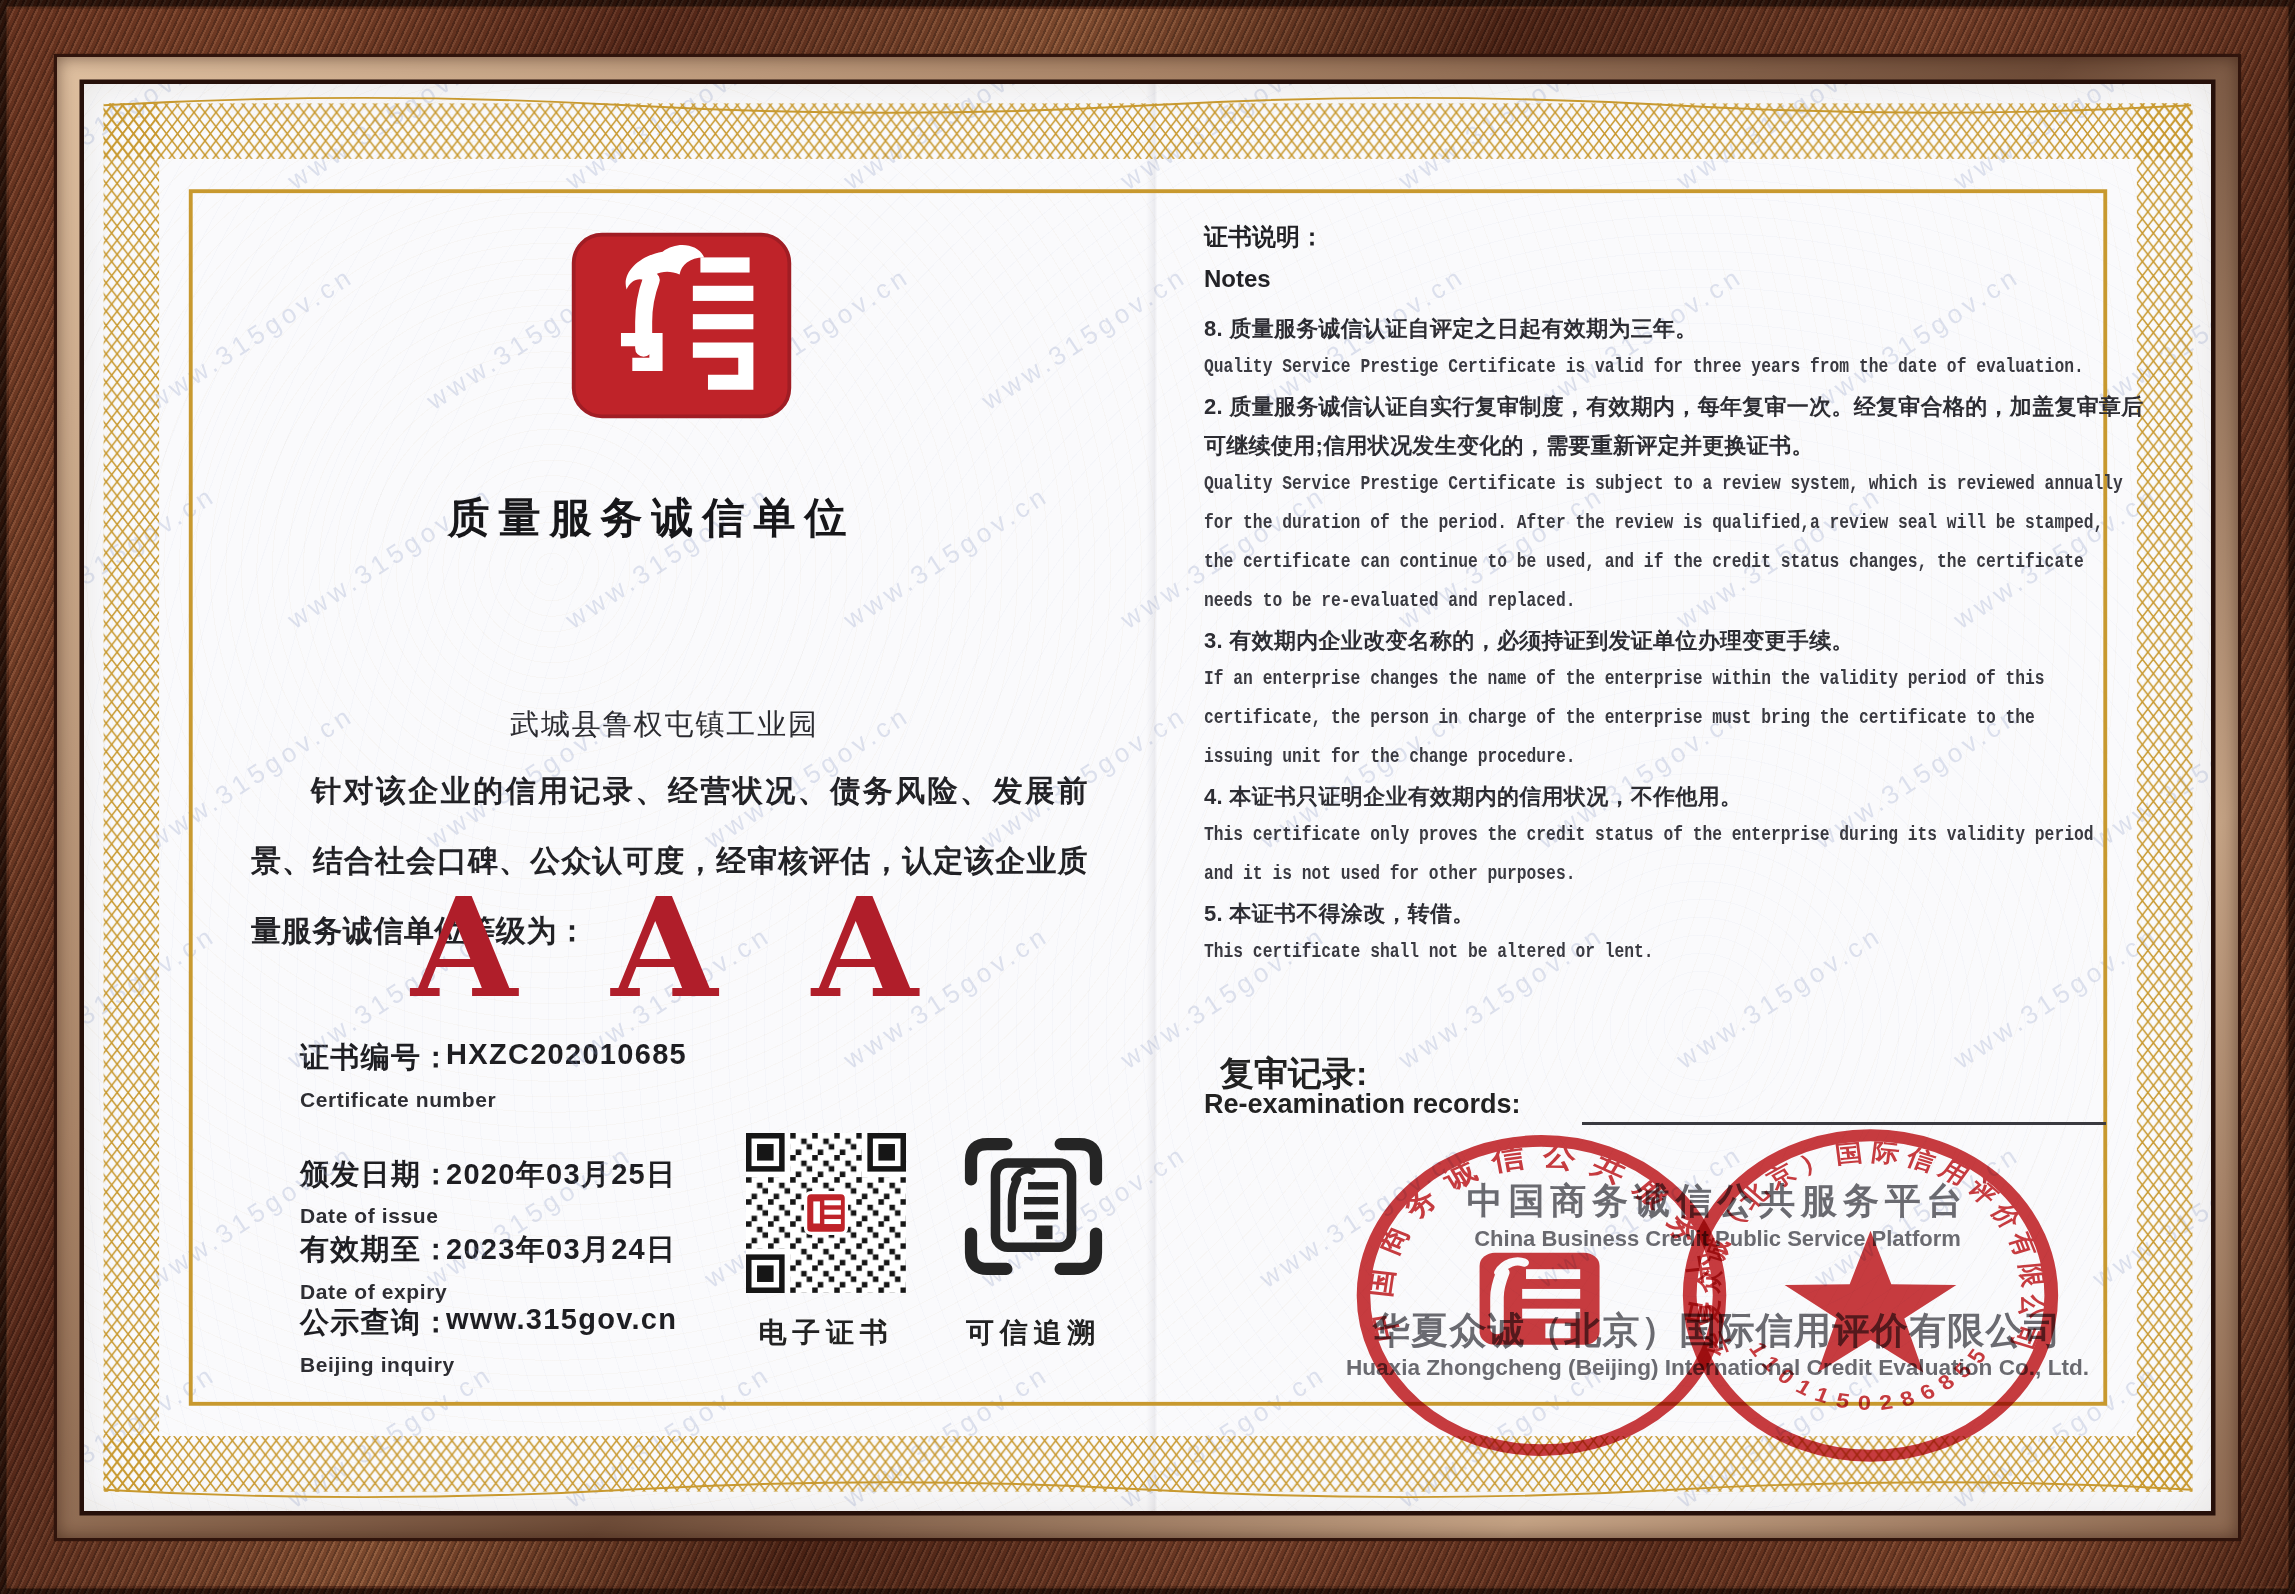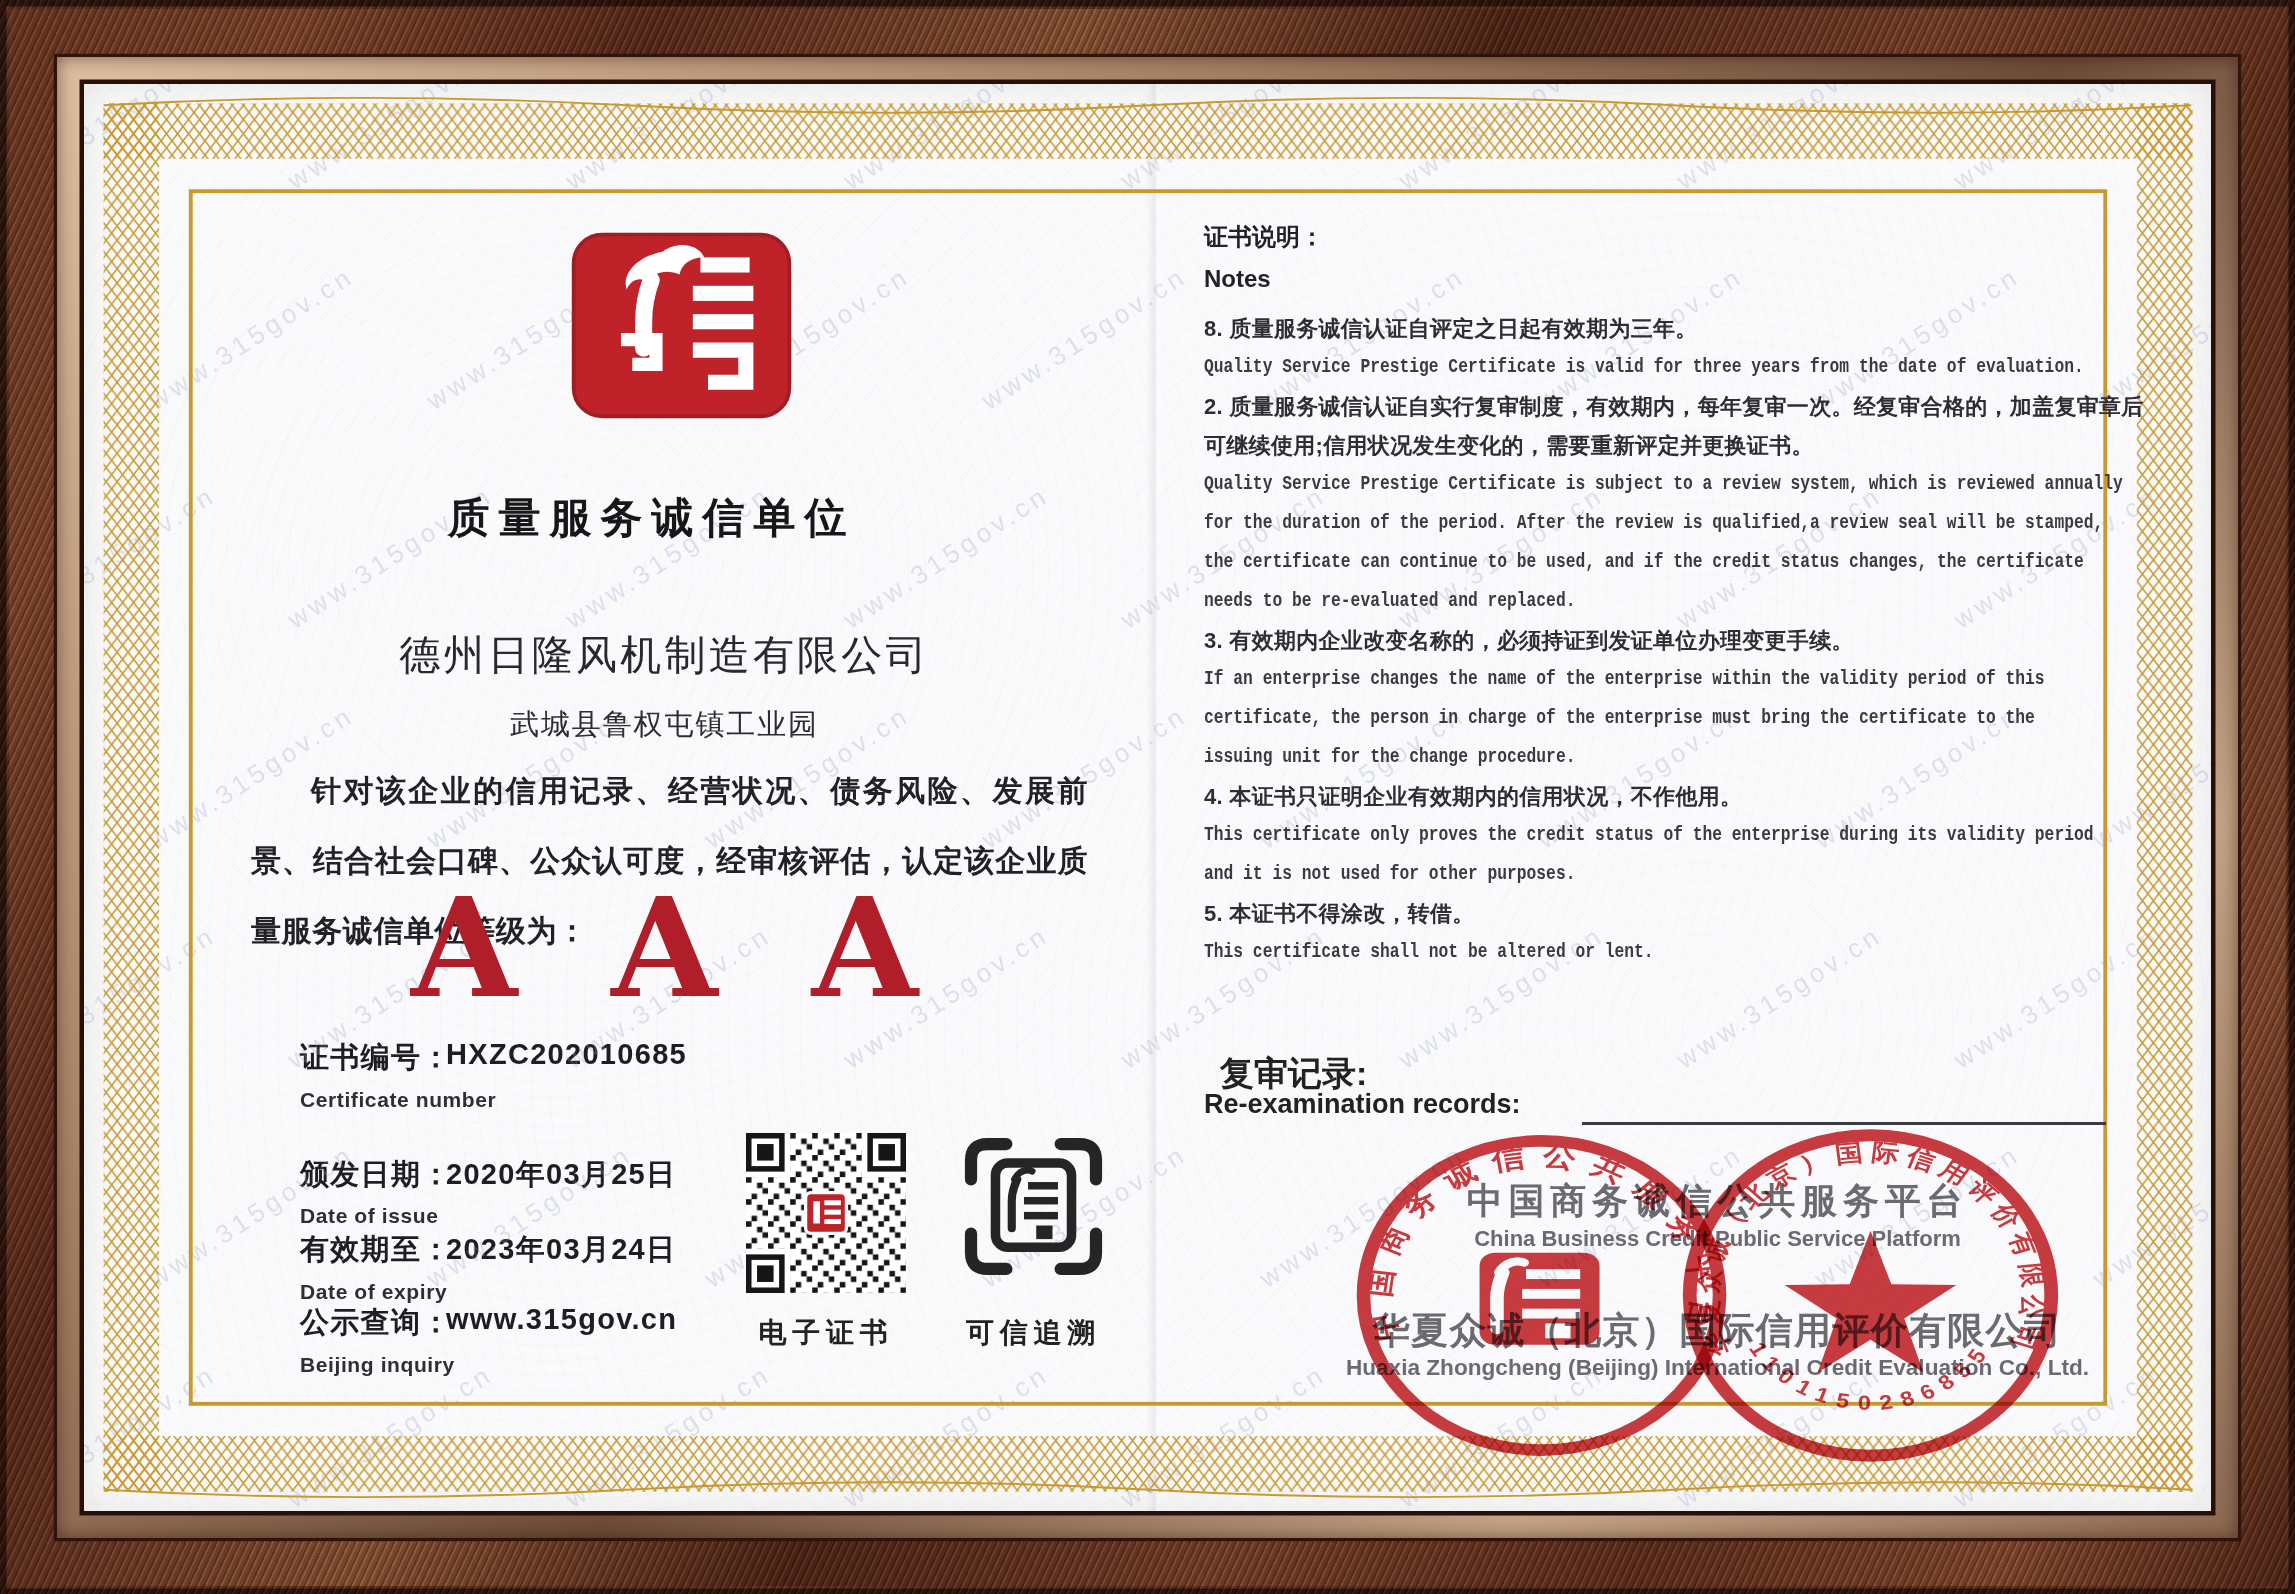--- a/index.html
+++ b/index.html
@@ -164,21 +164,20 @@
       <path d="M50,13 C58,7 69,9 72,16 C64,16 60,20 59,25 C52,22 45,24 42,29 C38,26 33,28 31,33 C28,24 38,15 50,13 Z" fill="#fff"></path>
       <path d="M44,28 C41,36 40,42 40,50 L40,64" stroke="#fff" stroke-width="9" fill="none" stroke-linecap="round"></path>
       <path d="M28,56 h22 v20 h-16 v-7 h9 v-6 h-15 z" fill="#fff"></path>
       <rect x="70" y="16" width="26" height="8" fill="#fff"></rect>
       <rect x="66" y="31" width="32" height="8" fill="#fff"></rect>
       <rect x="66" y="46" width="32" height="8" fill="#fff"></rect>
       <path d="M66,61 h32 v25 h-24 v-8 h16 v-9 h-24 z" fill="#fff"></path>
     </svg>
 
     <div class="abs ctr title-cn">质量服务诚信单位</div>
-    <div class="abs ctr company">德州日隆风机制造有限公司</div>
     <div class="abs ctr address">武城县鲁权屯镇工业园</div>
     <div class="abs statement">针对该企业的信用记录、经营状况、债务风险、发展前景、结合社会口碑、公众认可度，经审核评估，认定该企业质量服务诚信单位等级为：</div>
     <div class="abs ctr grade">AAA</div>
 
     <span class="f-label" style="left:216px; top:954px;">证书编号：</span>
     <span class="f-label" style="left:362px; top:954px;">HXZC202010685</span>
     <span class="f-en" style="left:216px; top:1004px;">Certificate number</span>
 
     <span class="f-label" style="left:216px; top:1071px;">颁发日期：</span>
     <span class="f-label" style="left:362px; top:1071px;">2020年03月25日</span>

